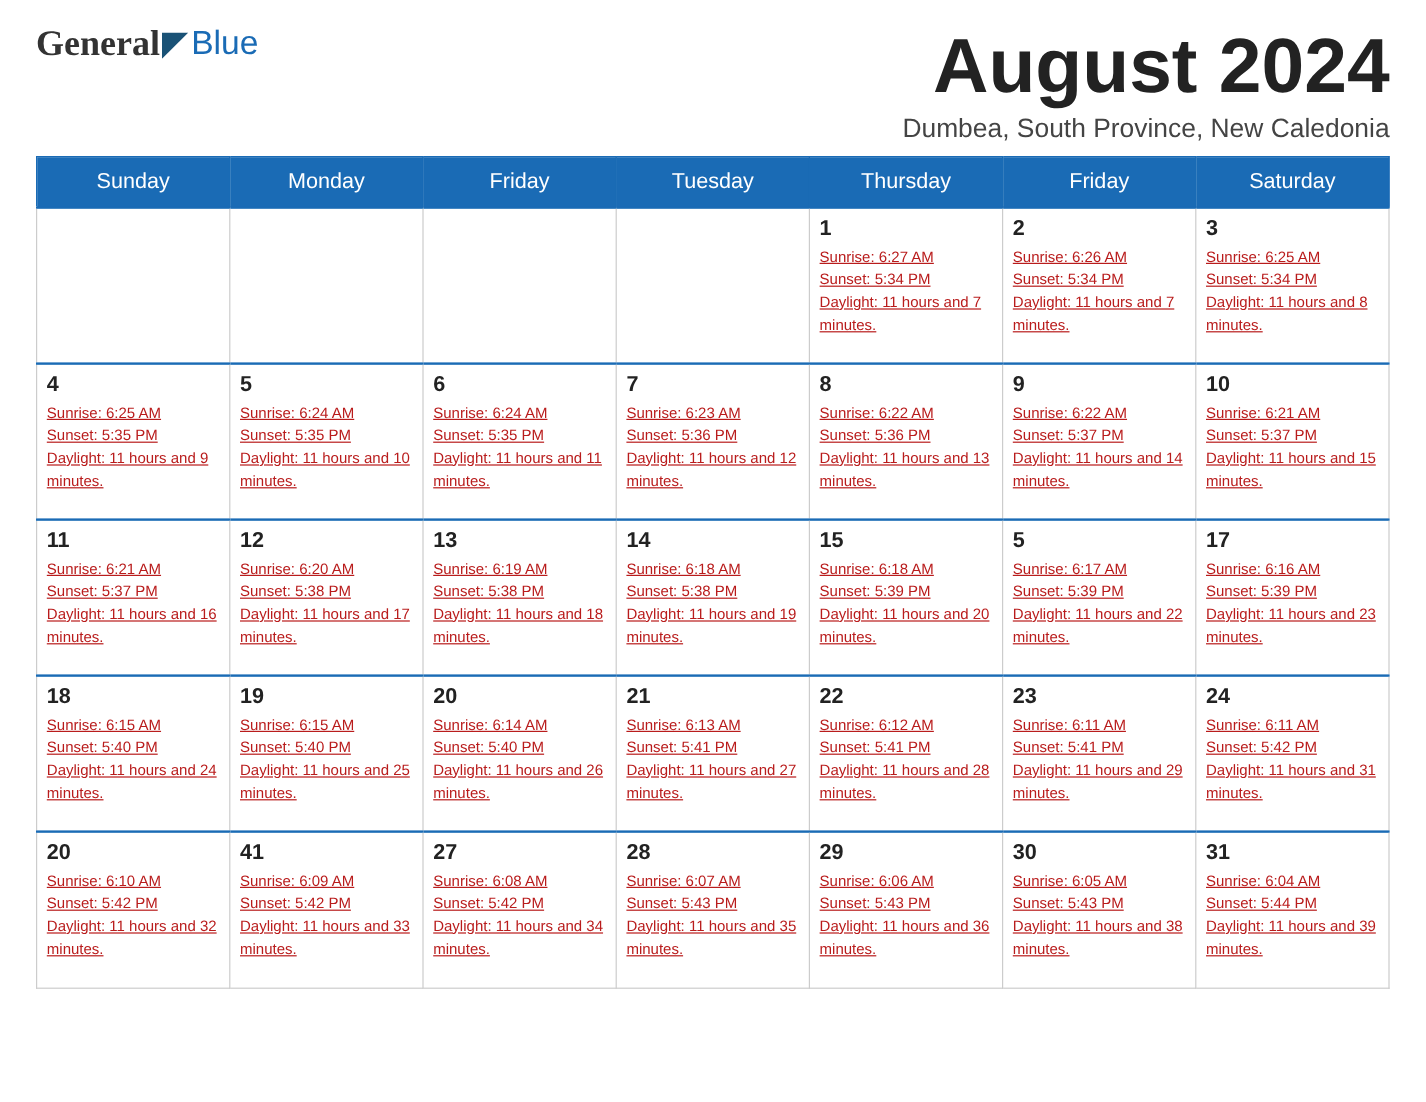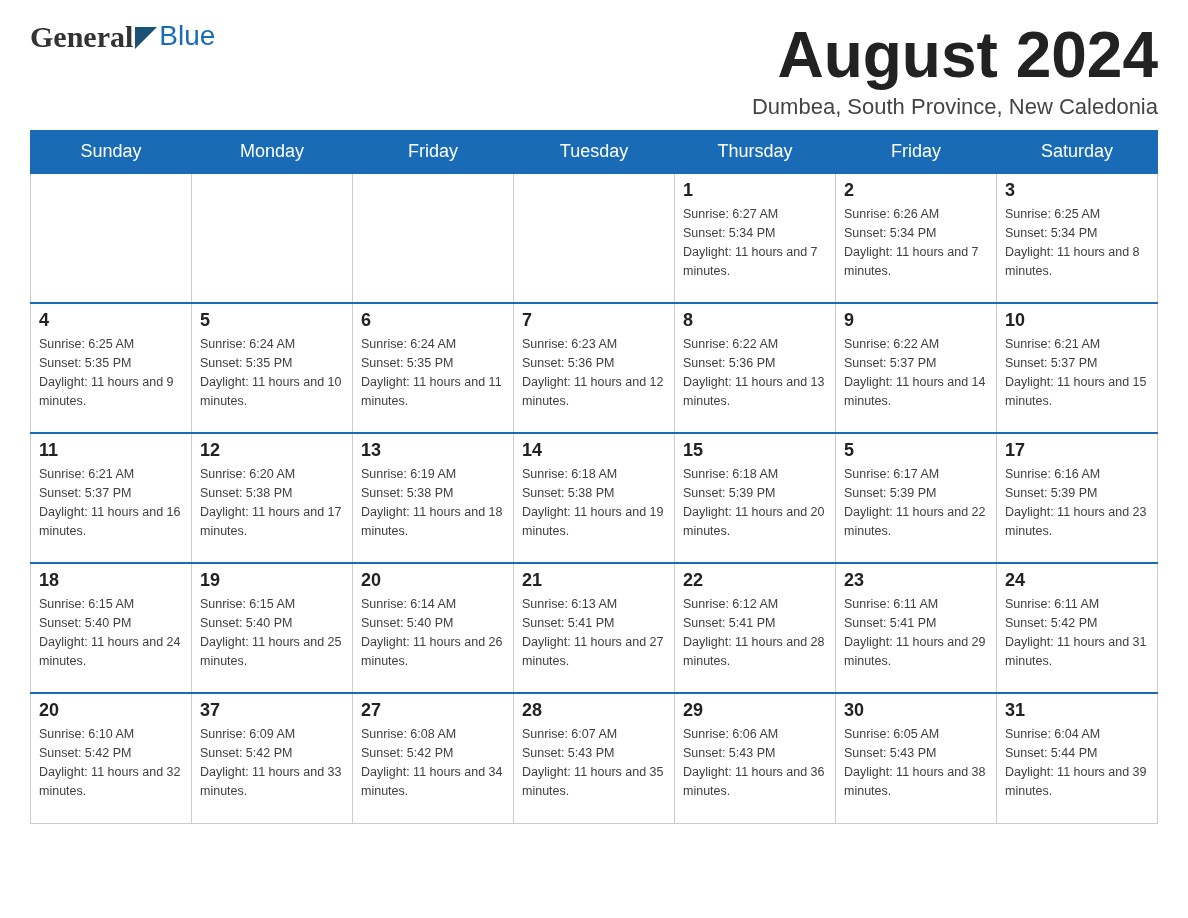--- a/index.html
+++ b/index.html
@@ -64,22 +64,23 @@
       border-top: 2px solid #1a6bb5;
     }
     .day-number {
       font-size: 18px;
       color: #222;
       font-weight: bold;
       margin-bottom: 4px;
     }
     .day-info {
       font-size: 12.5px;
-      color: #404040;
+      color: #b91c1c;
       line-height: 1.5;
+      text-decoration: underline;
     }
     .empty-cell {
       background: #fff;
     }
     .logo-icon {
       display: flex;
       align-items: center;
     }
     .logo-g {
       font-size: 30px;
@@ -227,21 +228,21 @@
           <div class="day-number">24</div>
           <div class="day-info">Sunrise: 6:11 AM<br>Sunset: 5:42 PM<br>Daylight: 11 hours and 31 minutes.</div>
         </td>
       </tr>
       <tr>
         <td>
           <div class="day-number">20</div>
           <div class="day-info">Sunrise: 6:10 AM<br>Sunset: 5:42 PM<br>Daylight: 11 hours and 32 minutes.</div>
         </td>
         <td>
-          <div class="day-number">37</div>
+          <div class="day-number">41</div>
           <div class="day-info">Sunrise: 6:09 AM<br>Sunset: 5:42 PM<br>Daylight: 11 hours and 33 minutes.</div>
         </td>
         <td>
           <div class="day-number">27</div>
           <div class="day-info">Sunrise: 6:08 AM<br>Sunset: 5:42 PM<br>Daylight: 11 hours and 34 minutes.</div>
         </td>
         <td>
           <div class="day-number">28</div>
           <div class="day-info">Sunrise: 6:07 AM<br>Sunset: 5:43 PM<br>Daylight: 11 hours and 35 minutes.</div>
         </td>

